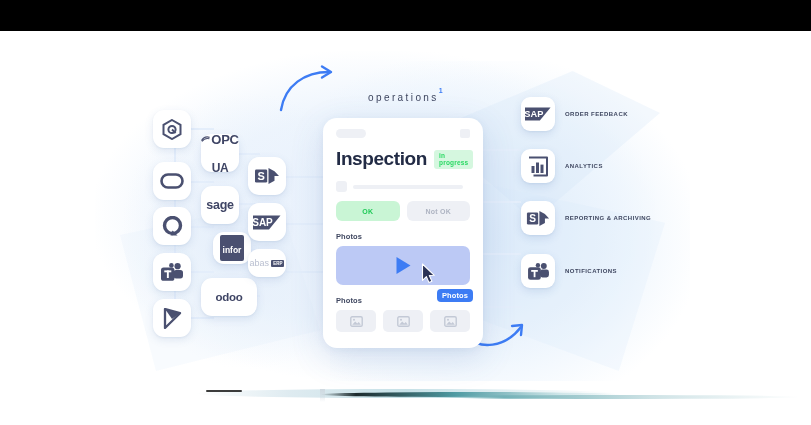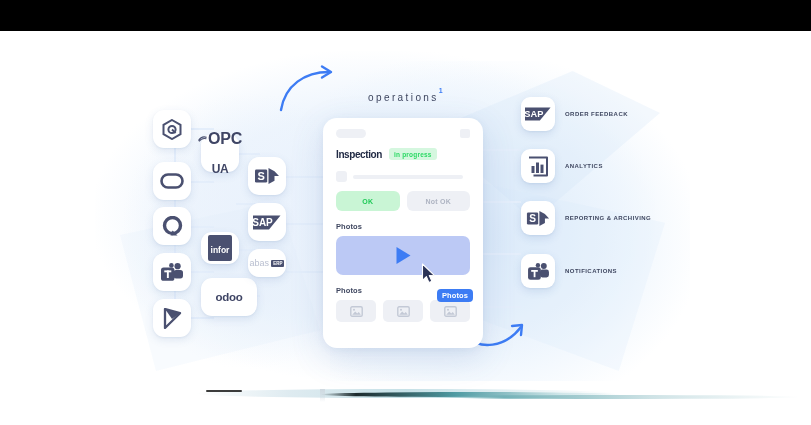--- a/index.html
+++ b/index.html
@@ -74,21 +74,21 @@
   .skel-pill {
     position: absolute; left: 0; top: 11px; width: 30px; height: 9px;
     background: #eef0f5; border-radius: 5px;
   }
   .skel-sq {
     position: absolute; right: 0; top: 11px; width: 10px; height: 9px;
     background: #eef0f5; border-radius: 2px;
   }
   .card-head { display: flex; align-items: center; gap: 7px; margin-top: 2px; }
   .card-title {
-    font-size: 10px; font-weight: 700; color: #222b45; letter-spacing: -0.4px;
+    font-size: 19px; font-weight: 700; color: #222b45; letter-spacing: -0.4px;
   }
   .badge {
     background: #d5f7df; color: #2bd964; font-size: 6.5px; font-weight: 700;
     padding: 2.5px 5px; border-radius: 3px; letter-spacing: .2px;
   }
   .skel-row { display: flex; align-items: center; gap: 6px; margin-top: 11px; }
   .skel-box { width: 11px; height: 11px; background: #eef0f5; border-radius: 3px; }
   .skel-line { flex: 1; height: 4px; background: #eef0f5; border-radius: 2px; margin-right: 7px; }
 
   .btn-row { display: flex; gap: 7px; margin-top: 9px; }
@@ -237,26 +237,29 @@
       </svg>
     </div>
 
     <div class="tile" style="left:201px; top:103px; width:38px; height:38px;">
       <div style="text-align:center; line-height:1;">
         <div style="display:flex; align-items:center; justify-content:center; gap:1px;">
           <svg width="9" height="6" viewBox="0 0 9 6">
               <path d="M0.5 4.6 C3 0.4, 6.4 0.6, 8.6 1.3" stroke="#4a5070" stroke-width="1.3" fill="none"></path>
               <path d="M1 5.4 C3.4 2, 6.2 2.2, 8.4 2.8" stroke="#4a5070" stroke-width="1.1" fill="none"></path>
             </svg>
-          <span class="wordmark" style="font-size:16px;">OPC</span>
+          <span class="wordmark" style="font-size:13px;">OPC</span>
         </div>
         <div class="wordmark" style="font-size:12px; margin-top:16px;">UA</div>
       </div>
     </div>
-    <div class="tile" style="left:201px; top:201px; width:38px; height:32px;">
+    <div class="tile" style="left:201px; top:155px; width:38px; height:38px;">
+      <span class="wordmark" style="font-size:12.5px;">sage</span>
+    </div>
+    <div class="tile" style="left:213px; top:201px; width:38px; height:32px;">
       <div style="background:#4a5070; border-radius:2px; padding:4px 3px;">
         <span style="color:#fff; font-size:8.5px; font-weight:700; font-family:'Liberation Sans', sans-serif;">infor</span>
       </div>
     </div>
     <div class="tile" style="left:201px; top:247px; width:56px; height:38px;">
       <span class="wordmark" style="font-size:11.5px;">odoo</span>
     </div>
 
     <div class="tile" style="left:248px; top:126px; width:38px; height:38px;">
       <svg width="26" height="20" viewBox="0 0 26 20">

